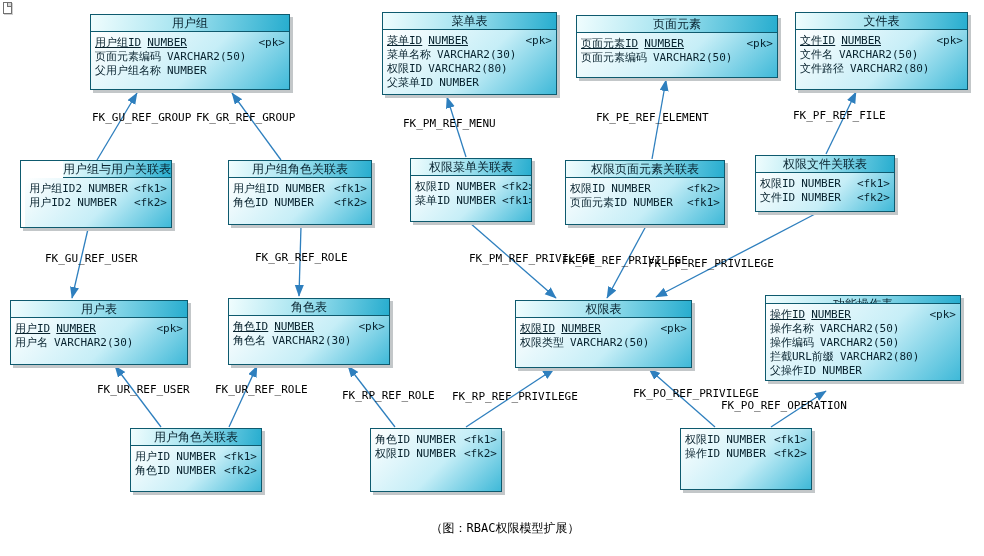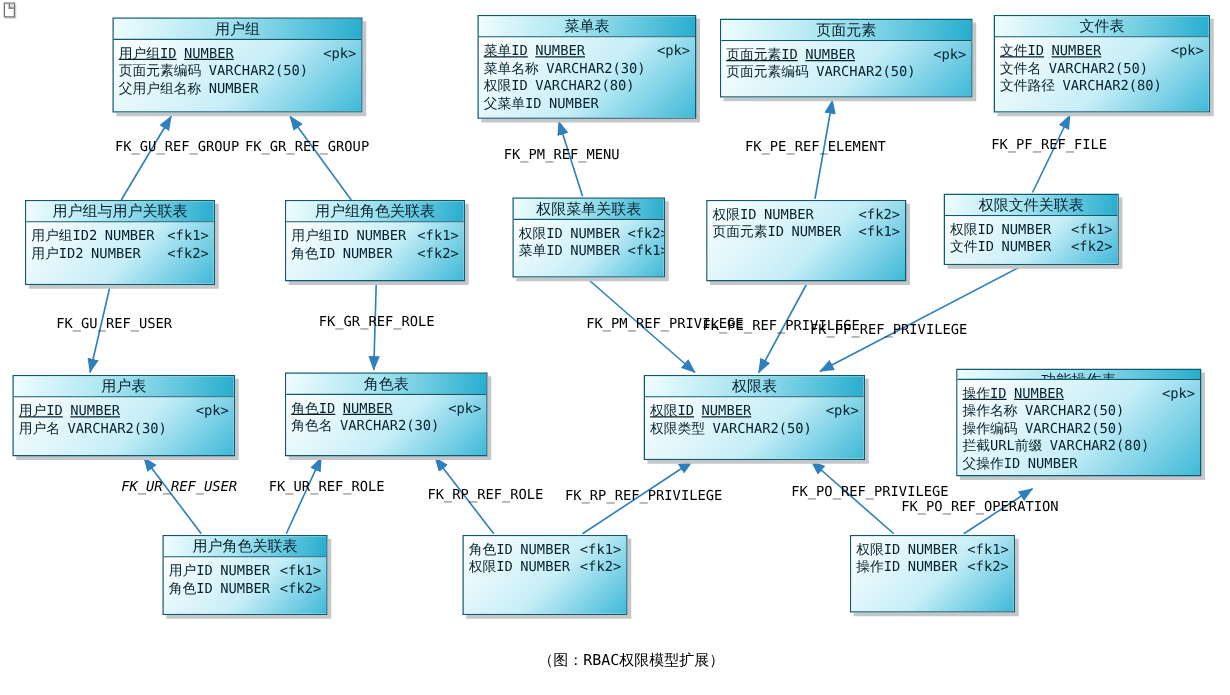--- a/index.html
+++ b/index.html
@@ -152,21 +152,21 @@
           <span class="col-type">VARCHAR2(50)</span>
           <span class="col-key"></span>
         </div>
         <div class="field-row">
           <span class="col-name">文件路径</span>
           <span class="col-type">VARCHAR2(80)</span>
           <span class="col-key"></span>
         </div>
       </div>
     </div>
-    <div class="entity" style="left: 20px; top: 160px; width: 152px; height: 68px;">
+    <div class="entity" style="left: 20px; top: 160px; width: 152px; height: 68px; align-items: flex-end;">
       <div class="entity-title">用户组与用户关联表</div>
       <div class="entity-body">
         <div class="field-row">
           <span class="col-name">用户组ID2</span>
           <span class="col-type">NUMBER</span>
           <span class="col-key">&lt;fk1&gt;</span>
         </div>
         <div class="field-row">
           <span class="col-name">用户ID2</span>
           <span class="col-type">NUMBER</span>
@@ -198,20 +198,21 @@
           <span class="col-key">&lt;fk2&gt;</span>
         </div>
         <div class="field-row">
           <span class="col-name">菜单ID</span>
           <span class="col-type">NUMBER</span>
           <span class="col-key">&lt;fk1&gt;</span>
         </div>
       </div>
     </div>
     <div class="entity" style="left: 565px; top: 160px; width: 160px; height: 65px;">
+      <div class="entity-title">权限页面元素关联表</div>
       <div class="entity-body">
         <div class="field-row">
           <span class="col-name">权限ID</span>
           <span class="col-type">NUMBER</span>
           <span class="col-key">&lt;fk2&gt;</span>
         </div>
         <div class="field-row">
           <span class="col-name">页面元素ID</span>
           <span class="col-type">NUMBER</span>
           <span class="col-key">&lt;fk1&gt;</span>
@@ -354,19 +355,19 @@
     <div class="rel-label" style="left: 92px; top: 112px;">FK_GU_REF_GROUP</div>
     <div class="rel-label" style="left: 196px; top: 112px;">FK_GR_REF_GROUP</div>
     <div class="rel-label" style="left: 403px; top: 118px;">FK_PM_REF_MENU</div>
     <div class="rel-label" style="left: 596px; top: 112px;">FK_PE_REF_ELEMENT</div>
     <div class="rel-label" style="left: 793px; top: 110px;">FK_PF_REF_FILE</div>
     <div class="rel-label" style="left: 45px; top: 253px;">FK_GU_REF_USER</div>
     <div class="rel-label" style="left: 255px; top: 252px;">FK_GR_REF_ROLE</div>
     <div class="rel-label" style="left: 469px; top: 253px;">FK_PM_REF_PRIVILEGE</div>
     <div class="rel-label" style="left: 562px; top: 255px;">FK_PE_REF_PRIVILEGE</div>
     <div class="rel-label" style="left: 648px; top: 258px;">FK_PF_REF_PRIVILEGE</div>
-    <div class="rel-label" style="left: 97px; top: 384px; font-style: italic;">FK_UR_REF_USER</div>
+    <div class="rel-label" style="left: 97px; top: 384px;">FK_UR_REF_USER</div>
     <div class="rel-label" style="left: 215px; top: 384px;">FK_UR_REF_ROLE</div>
     <div class="rel-label" style="left: 342px; top: 390px;">FK_RP_REF_ROLE</div>
     <div class="rel-label" style="left: 452px; top: 391px;">FK_RP_REF_PRIVILEGE</div>
     <div class="rel-label" style="left: 633px; top: 388px;">FK_PO_REF_PRIVILEGE</div>
     <div class="rel-label" style="left: 721px; top: 400px;">FK_PO_REF_OPERATION</div>
   </div>
 
 </body></html>

